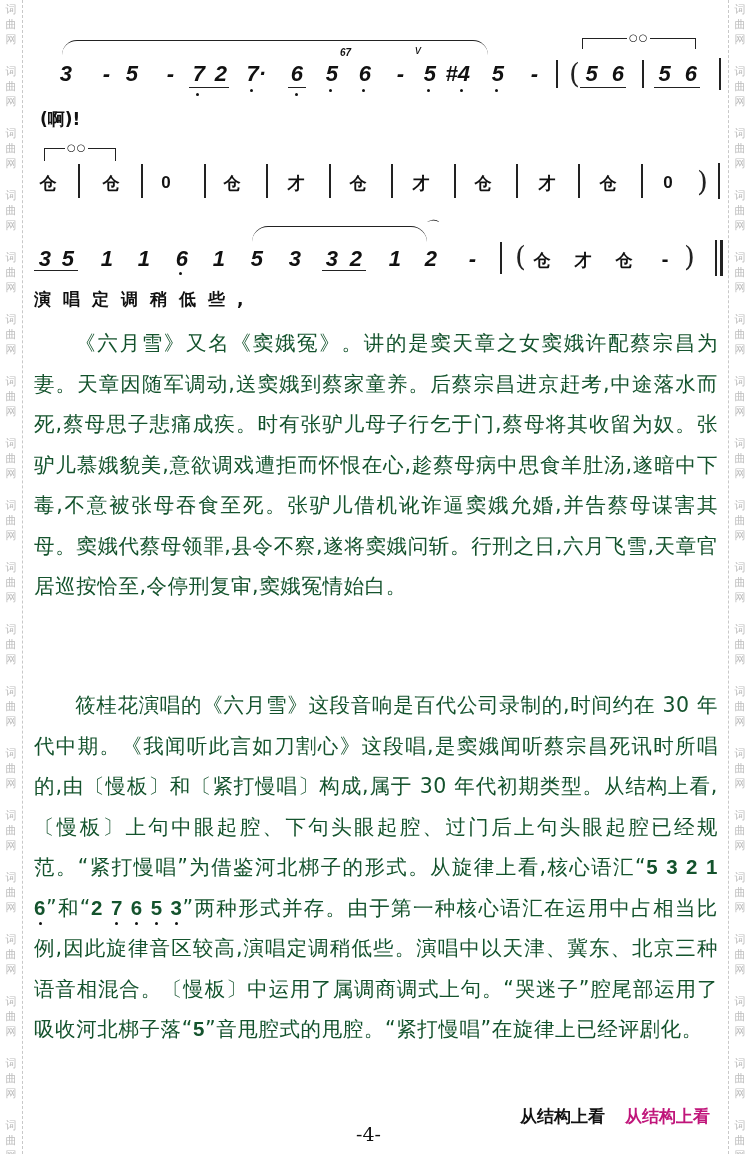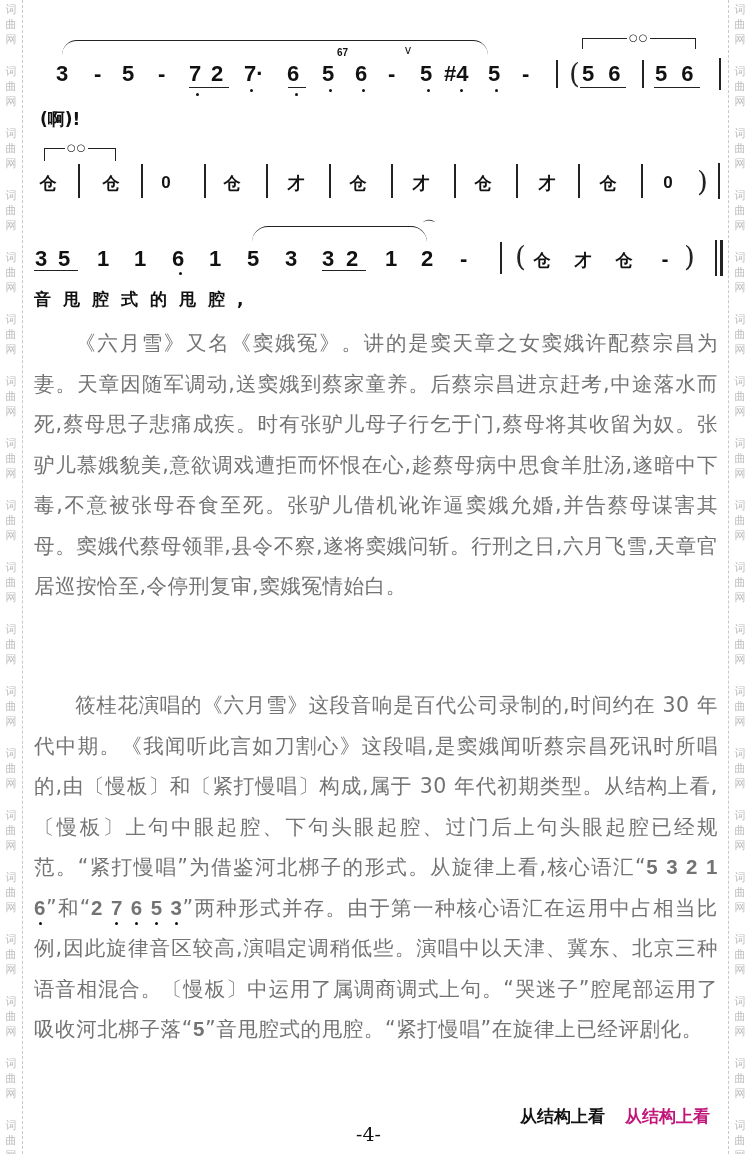--- a/index.html
+++ b/index.html
@@ -13,21 +13,21 @@
     border-left:1px dashed #c8c8c8;
   }
   .wm-col {
     position:absolute; top:0; width:18px;
     display:flex; flex-direction:column; align-items:center;
   }
   .wm-group { display:flex; flex-direction:column; align-items:center; height:60px; padding-top:2px; }
   .wm-group span { font-size:11px; line-height:15px; color:#bdbdbd; font-family:"DejaVu Sans", sans-serif; }
   .note {
     position:absolute; font-family:"Liberation Sans", sans-serif; font-weight:bold;
-    font-size:22px; line-height:24px; color:#111; text-align:left; width:16px;
+    font-size:22px; line-height:24px; color:#111; text-align:right; width:16px;font-style:italic;
   }
   .dot-low { position:absolute; width:3px; height:3px; background:#111; border-radius:50%; }
   .uline { position:absolute; height:1.4px; background:#222; }
   .bar { position:absolute; width:1.6px; background:#222; }
   .slur {
     position:absolute; border-top:1.4px solid #222; border-radius:16px 16px 0 0;
   }
   .perc {
     position:absolute; font-family:"DejaVu Sans", sans-serif; font-weight:bold;
     font-size:17px; line-height:20px; text-align:center; width:22px;
@@ -39,21 +39,21 @@
     position:absolute; top:-7px; background:#fff; font-size:10px; line-height:12px; letter-spacing:1px; padding:0 2px; font-family:"DejaVu Sans", sans-serif;
   }
   .paren { position:absolute; font-family:"DejaVu Serif", serif; font-size:28px; line-height:30px; color:#222; }
   .lyric {
     position:absolute; font-size:17px; font-weight:bold; letter-spacing:12px;
     font-family:"DejaVu Sans", sans-serif;
   }
   .para {
     position:absolute; left:34px; width:684px;
     font-size:20.5px; line-height:40.5px; letter-spacing:0.6px; text-align:justify;
-    font-family:"DejaVu Sans", sans-serif; color:#737373;
+    font-family:"DejaVu Sans", sans-serif; color:#14532d;
   }
   .para p { margin:0; text-indent:41px; }
   .num-in { font-family:"Liberation Sans", sans-serif; font-weight:bold; position:relative; }
   .num-in.dotted::after {
     content:""; position:absolute; left:50%; bottom:-6px; width:3px; height:3px; margin-left:-1.5px; background:#111; border-radius:50%;
   }
   .page-num { position:absolute; top:1123px; left:356px; font-family:"DejaVu Serif", serif; font-size:19px; }
   .source { position:absolute; top:1105px; left:520px; font-size:17px; font-weight:bold; font-family:"DejaVu Sans", sans-serif; }
   .source .brand { margin-left:20px; }
 </style>
@@ -350,21 +350,21 @@
   <div class="note" style="left:460px; top:247px;">-</div>
   <div class="bar" style="left:500px; top:242px; height:32px;"></div>
   <div class="paren" style="left:515px; top:242px;">(</div>
   <div class="perc" style="left:531px; top:250px;">仓</div>
   <div class="perc" style="left:572px; top:250px;">才</div>
   <div class="perc" style="left:613px; top:250px;">仓</div>
   <div class="perc" style="left:654px; top:250px;">-</div>
   <div class="paren" style="left:684px; top:242px;">)</div>
   <div class="bar" style="left:715px; top:240px; height:36px;"></div>
   <div class="bar" style="left:720px; top:240px; height:36px; width:2.6px;"></div>
-  <div class="lyric" style="left:34px; top:288px;">音甩腔式的甩腔,</div>
+  <div class="lyric" style="left:34px; top:288px;">演唱定调稍低些,</div>
 </div>
 
 <div class="para" style="top:323px;">
   <p>《六月雪》又名《窦娥冤》。讲的是窦天章之女窦娥许配蔡宗昌为妻。天章因随军调动,送窦娥到蔡家童养。后蔡宗昌进京赶考,中途落水而死,蔡母思子悲痛成疾。时有张驴儿母子行乞于门,蔡母将其收留为奴。张驴儿慕娥貌美,意欲调戏遭拒而怀恨在心,趁蔡母病中思食羊肚汤,遂暗中下毒,不意被张母吞食至死。张驴儿借机讹诈逼窦娥允婚,并告蔡母谋害其母。窦娥代蔡母领罪,县令不察,遂将窦娥问斩。行刑之日,六月飞雪,天章官居巡按恰至,令停刑复审,窦娥冤情始白。</p>
 </div>
 
 <div class="para" style="top:685px;">
   <p><span>筱桂花演唱的《六月雪》这段音响是百代公司录制的,时间约在 30 年代中期。《我闻听此言如刀割心》这段唱,是窦娥闻听蔡宗昌死讯时所唱的,由〔慢板〕和〔紧打慢唱〕构成,属于 30 年代初期类型。从结构上看,〔慢板〕上句中眼起腔、下句头眼起腔、过门后上句头眼起腔已经规范。“紧打慢唱”为借鉴河北梆子的形式。从旋律上看,核心语汇“</span><span><span class="num-in">5</span> <span class="num-in">3</span> <span class="num-in">2</span> <span class="num-in">1</span> <span class="num-in dotted">6</span></span><span>”和“</span><span><span class="num-in">2</span> <span class="num-in dotted">7</span> <span class="num-in dotted">6</span> <span class="num-in dotted">5</span> <span class="num-in dotted">3</span></span><span>”两种形式并存。由于第一种核心语汇在运用中占相当比例,因此旋律音区较高,演唱定调稍低些。演唱中以天津、冀东、北京三种语音相混合。〔慢板〕中运用了属调商调式上句。“哭迷子”腔尾部运用了吸收河北梆子落“</span><span class="num-in">5</span><span>”音甩腔式的甩腔。“紧打慢唱”在旋律上已经评剧化。</span></p>
 </div>
 

